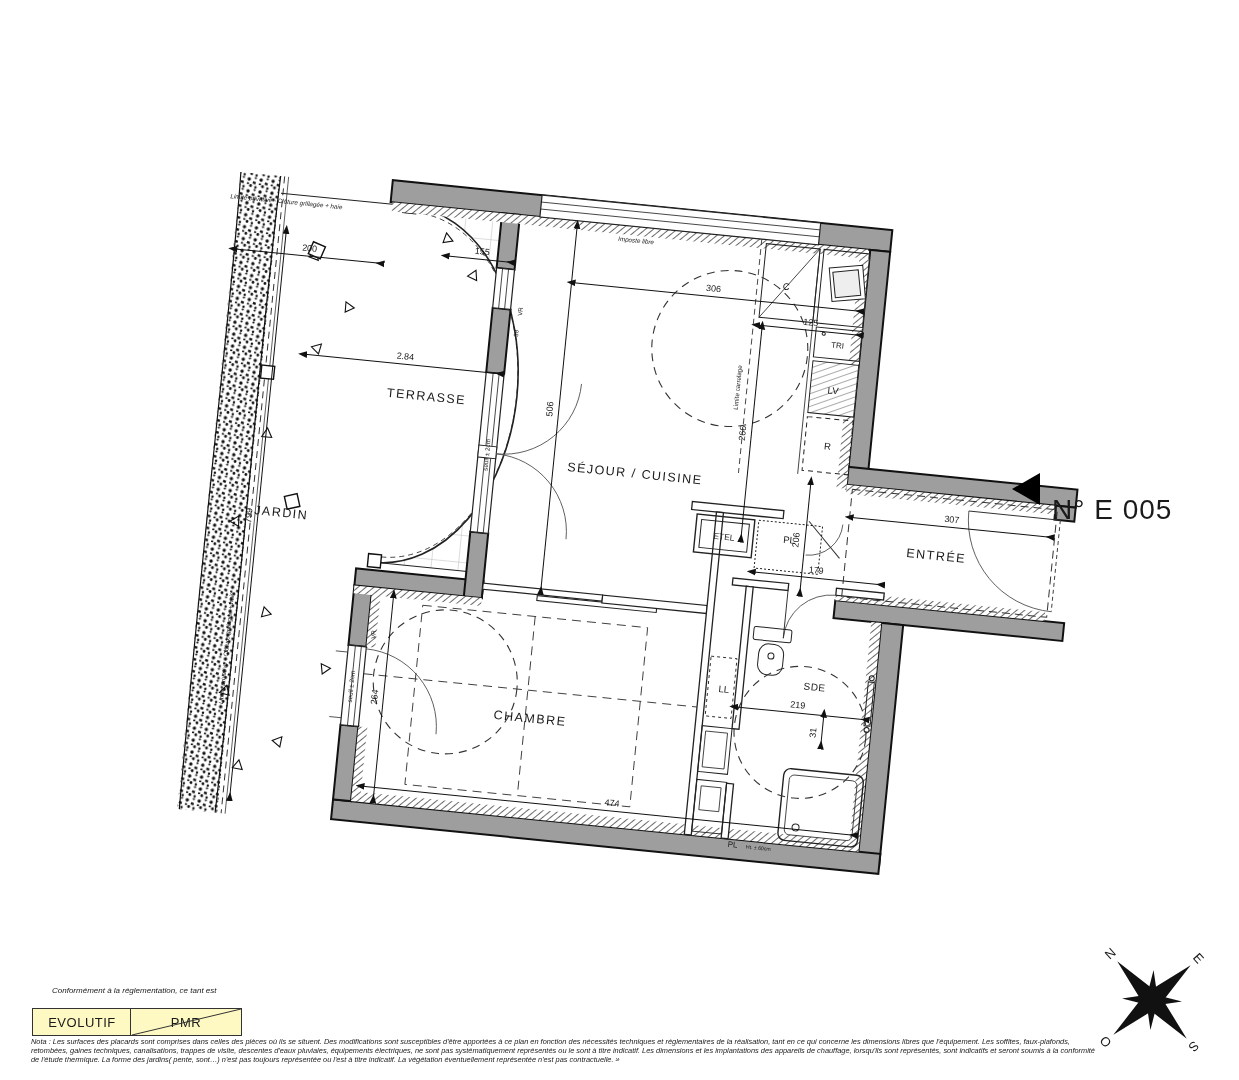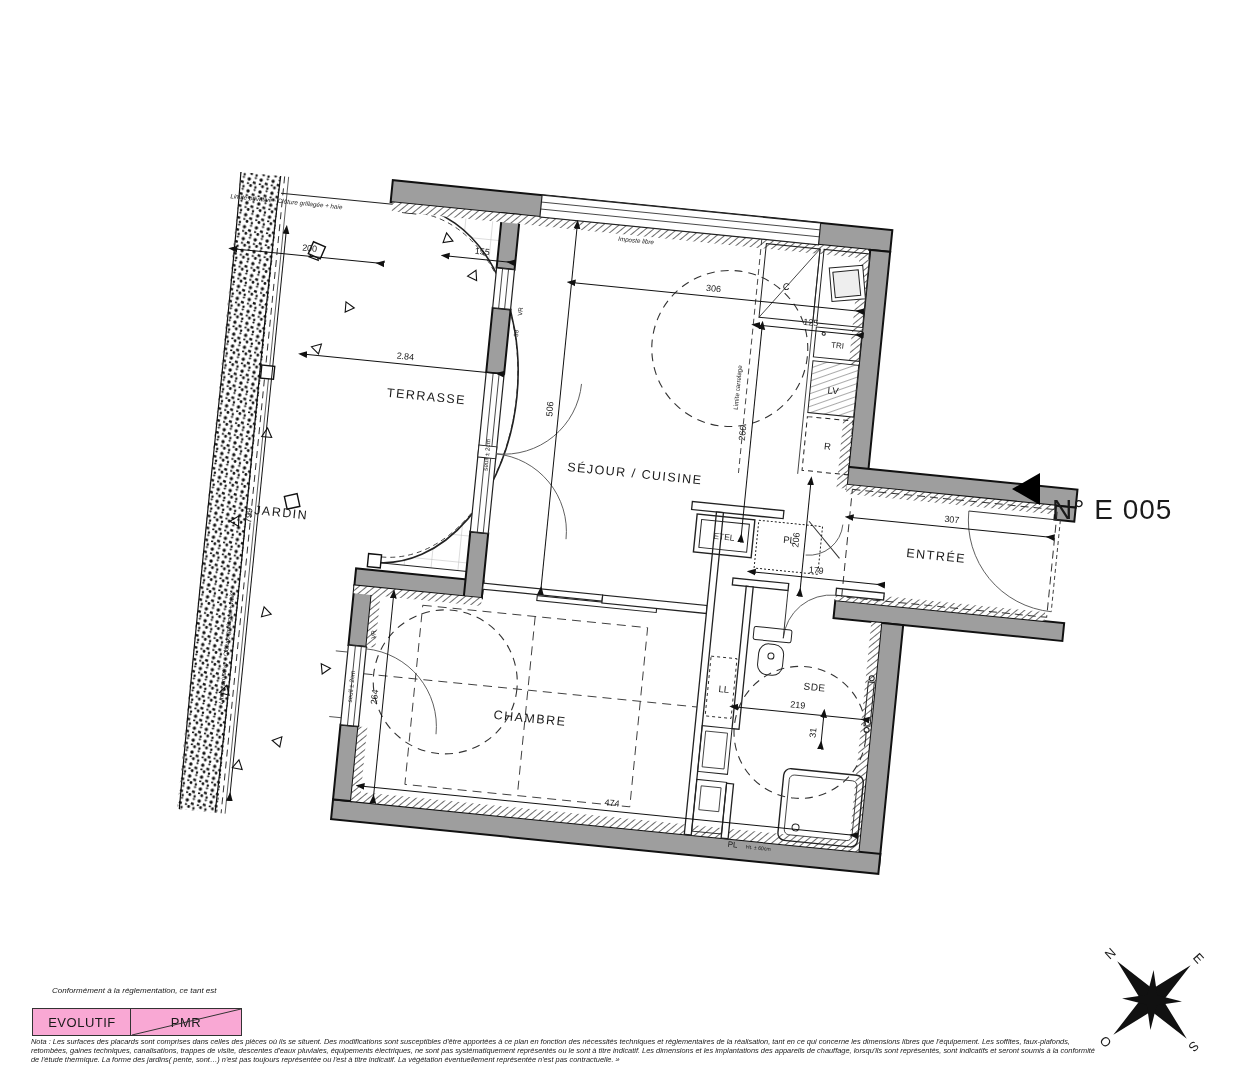--- a/index.html
+++ b/index.html
@@ -9,21 +9,21 @@
   .room{font-size:12.5px;letter-spacing:1.5px;}
   .room-sm{font-size:10px;letter-spacing:.5px;}
   .dim{font-size:9px;}
   .tiny{font-size:6.3px;}
   .kit{font-size:9.5px;}
   .planno{font-size:28px;letter-spacing:1px;}
   .compassL{font-size:13px;}
   #footer-caption{position:absolute;left:52px;top:986px;font-size:8px;font-style:italic;}
   .legend-box{position:absolute;top:1008px;height:26px;border:1.2px solid #333;
               display:flex;align-items:center;justify-content:center;
-              font-size:13px;letter-spacing:.5px;background:#f9a8d4;}
+              font-size:13px;letter-spacing:.5px;background:#fef9c3;}
   #evolutif-box{left:32px;width:98px;}
   #pmr-box{left:130px;width:110px;}
   #pmr-strike{position:absolute;left:130px;top:1008px;width:112px;height:28px;pointer-events:none;}
   .note-line{position:absolute;left:19px;width:1228px;font-size:7.4px;font-style:italic;
              white-space:nowrap;overflow:hidden;color:#1b1b1b;margin-left:12px;}
 </style>
 </head>
 <body>
 
 <div id="stage">

